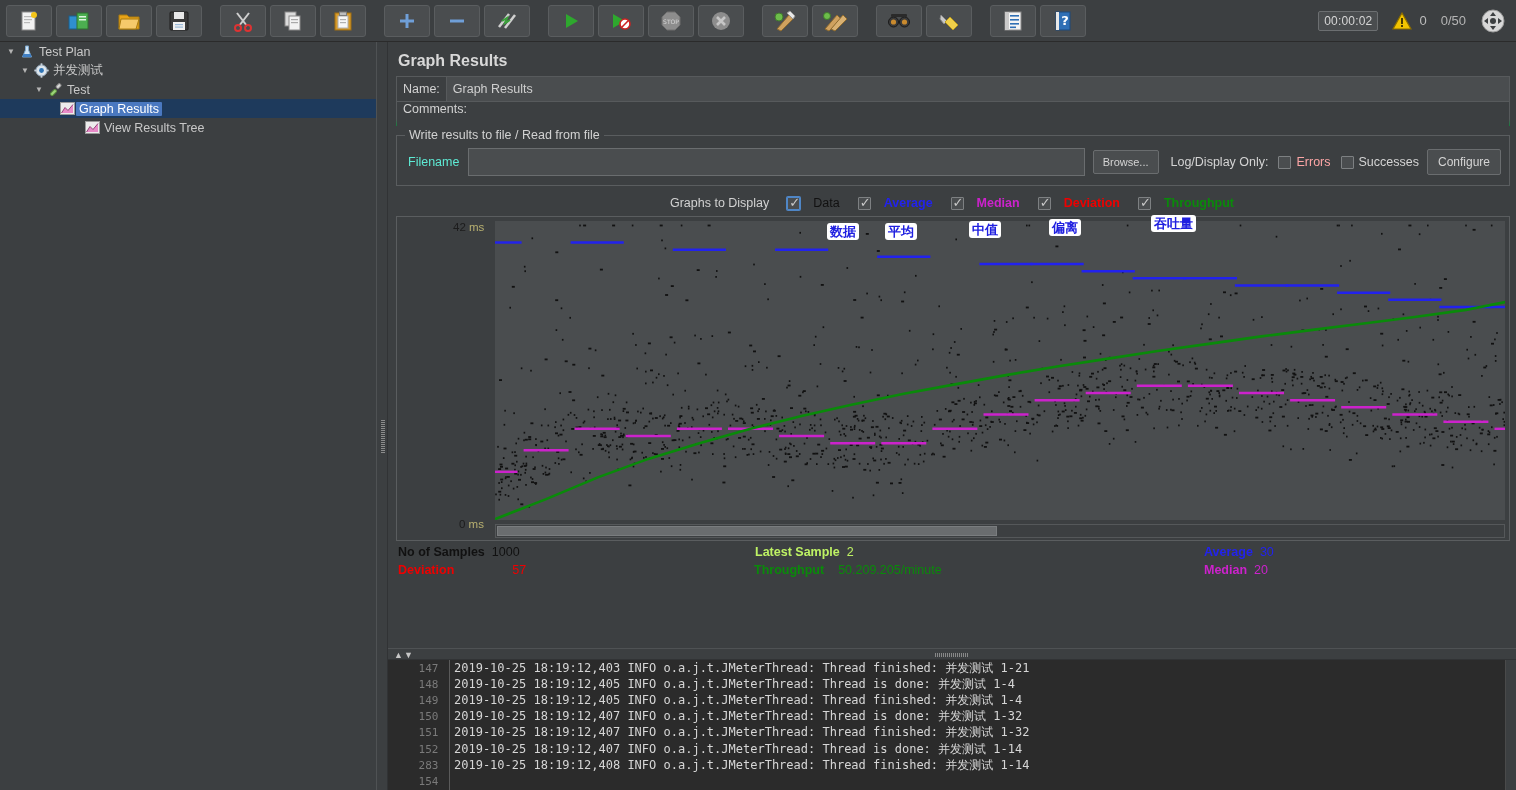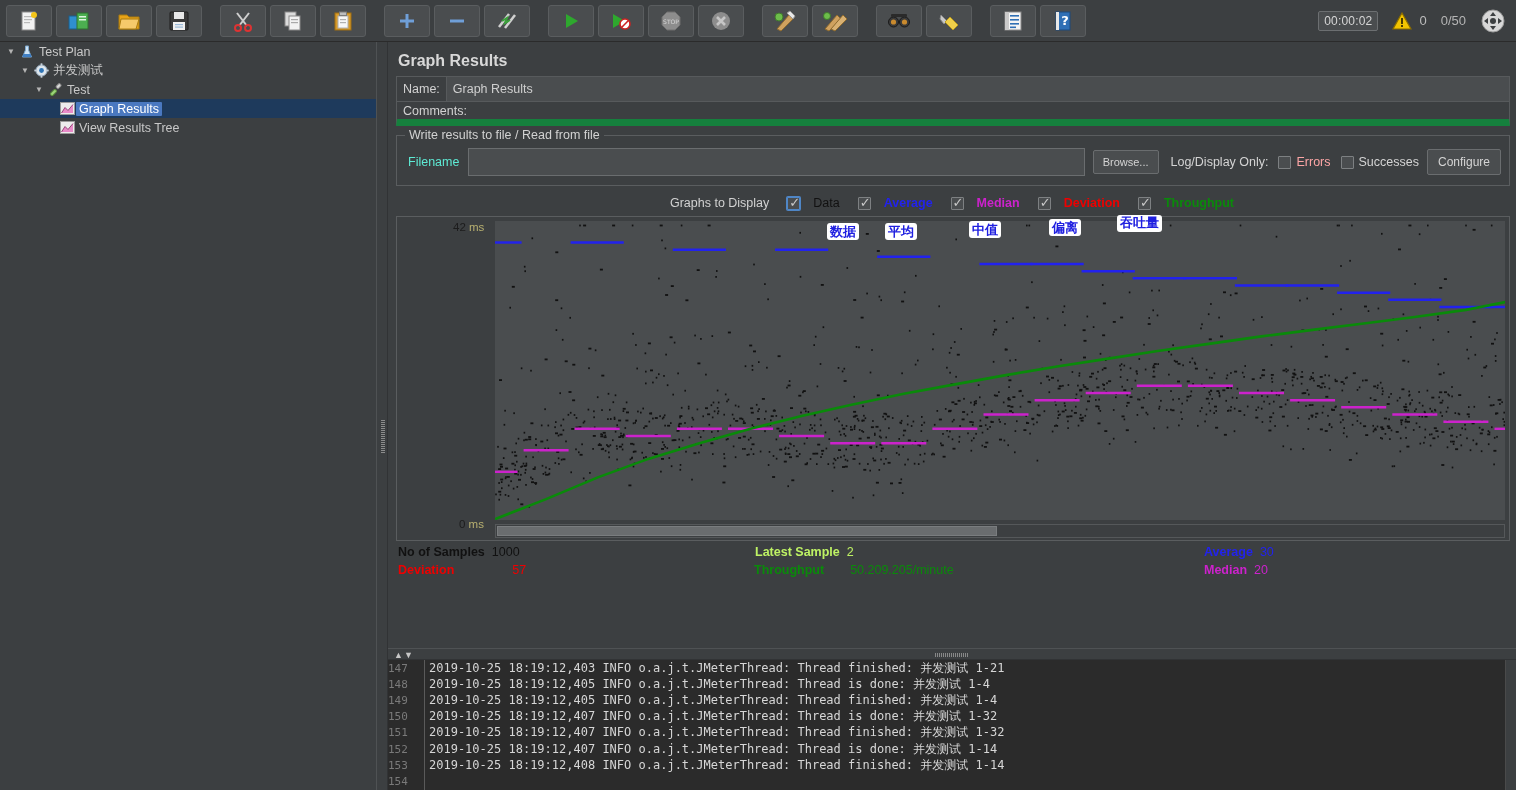--- a/index.html
+++ b/index.html
@@ -81,21 +81,21 @@
     color: #d8d8d8; font-size: 16px; font-weight: bold;
     padding: 10px 0 6px 10px;
   }
   .field-row {
     display: flex; align-items: stretch;
     margin: 0 6px 0 8px;
     border: 1px solid #575a5c;
     border-bottom: none;
     height: 25px;
   }
-  .field-row.last { border-bottom: 7px solid #15803d; }
+  .field-row.last { border-bottom: 7px solid #15803d; flex-direction: column; }
   .field-label {
     color: #d2d2d2; font-size: 12.5px; padding: 0 6px;
     display: flex; align-items: center; background: #3c3f41;
     white-space: nowrap;
   }
   .field-input {
     flex: 1; background: #4a4d4f; border: none; border-left: 1px solid #575a5c;
     color: #cfcfcf; font-size: 12.5px; padding: 0 6px;
     font-family: "Liberation Sans", sans-serif; outline: none;
   }
@@ -198,22 +198,22 @@
     background: repeating-linear-gradient(to right, #9a9a9a 0 1px, transparent 1px 2px);
     opacity: .8;
   }
   .logpane {
     position: absolute; left: 0; top: 618px; width: 1128px; height: 172px;
     background: #2b2b2b; overflow: hidden;
     font-family: "DejaVu Sans Mono", monospace; font-size: 12px;
   }
   .logrow { display: flex; height: 16.2px; align-items: center; }
   .lognum {
-    width: 36px; text-align: left; padding-right: 5px; color: #7a7a7a;
-    font-size: 11px; flex: none;
+    width: 36px; text-align: center; padding-right: 5px; color: #7a7a7a;
+    font-size: 11px; flex: none; margin-left: 25px;
   }
   .logbar { width: 1px; background: #5a5a5a; height: 16.2px; flex: none; margin-right: 4px;}
   .logtext { color: #d6d6d6; white-space: pre; }
   .logscroll-v {
     position: absolute; right: 0; top: 0; width: 11px; height: 172px; background: #3c3f41;
     border-left: 1px solid #4a4a4a;
   }
 </style>
 </head>
 <body>
@@ -434,21 +434,21 @@
       <span class="tr-arrow"></span>
       <span class="tr-icon">
         <svg width="15" height="13" viewBox="0 0 15 13">
             <rect x="0.5" y="0.5" width="14" height="12" fill="#ececec" stroke="#9a9a9a"></rect>
             <path d="M1.5 11 L5 5.5 L8 8.5 L13 2.5 L13 11 Z" fill="#e88ac8"></path>
             <path d="M1.5 11 L5 5.5 L8 8.5 L13 2.5" stroke="#8a3b6d" fill="none" stroke-width="0.9"></path>
           </svg>
       </span>
       <span class="tr-label">Graph Results</span>
     </div>
-    <div class="tree-row" style="padding-left:44px">
+    <div class="tree-row" style="padding-left:69px">
       <span class="tr-arrow"></span>
       <span class="tr-icon">
         <svg width="15" height="13" viewBox="0 0 15 13">
             <rect x="0.5" y="0.5" width="14" height="12" fill="#ececec" stroke="#9a9a9a"></rect>
             <path d="M1.5 11 L5 5.5 L8 8.5 L13 2.5 L13 11 Z" fill="#e88ac8"></path>
             <path d="M1.5 11 L5 5.5 L8 8.5 L13 2.5" stroke="#8a3b6d" fill="none" stroke-width="0.9"></path>
           </svg>
       </span>
       <span class="tr-label">View Results Tree</span>
     </div>
@@ -1959,42 +1959,42 @@
           <g id="throughput-layer">
               <path d="M 0.0 298.1 L 51.1 278.1 L 102.2 256.6 L 153.3 237.9 L 204.4 222.2 L 255.5 207.8 L 306.6 194.9 L 357.7 183.5 L 408.8 172.7 L 459.9 163.4 L 511.0 154.1 L 562.1 145.5 L 613.2 137.6 L 664.3 129.7 L 715.4 122.6 L 766.5 115.4 L 817.6 108.9 L 868.7 102.5 L 919.8 96.0 L 970.9 88.9 L 1022.0 78.8" fill="none" stroke="#0a8a0a" stroke-width="2.6"></path>
             </g>
         </svg>
       </div>
 
       <div class="annot" style="left:430px; top:6px;">数据</div>
       <div class="annot" style="left:488px; top:6px;">平均</div>
       <div class="annot" style="left:572px; top:4px;">中值</div>
       <div class="annot" style="left:652px; top:2px;">偏离</div>
-      <div class="annot" style="left:720px; top:-2px;font-family:Liberation Mono, monospace;">吞吐量</div>
+      <div class="annot" style="left:754px; top:-2px;">吞吐量</div>
 
       <div class="hscroll">
         <div class="thumb"></div>
       </div>
     </div>
 
     <div class="stats">
       <div class="stat" style="left:2px; top:2px; color:#111111;">
         <span class="k">No of Samples</span><span class="v">1000</span>
       </div>
       <div class="stat" style="left:359px; top:2px; color:#bef264;">
         <span class="k">Latest Sample</span><span class="v">2</span>
       </div>
       <div class="stat" style="left:808px; top:2px; color:#2222ee;">
         <span class="k">Average</span><span class="v">30</span>
       </div>
       <div class="stat" style="left:2px; top:20px; color:#ee0000;">
         <span class="k">Deviation</span><span class="v" style="margin-left:58px">57</span>
       </div>
       <div class="stat" style="left:358px; top:20px; color:#0a8a0a;">
-        <span class="k">Throughput</span><span class="v" style="margin-left:26px">50.209.205/minute</span>
+        <span class="k">Throughput</span><span class="v" style="margin-left:14px">50.209.205/minute</span>
       </div>
       <div class="stat" style="left:808px; top:20px; color:#cc22cc;">
         <span class="k">Median</span><span class="v">20</span>
       </div>
     </div>
 
     <div class="hsplit">
       <div class="arrows">▲▼</div>
       <div class="grip"></div>
     </div>
@@ -2025,21 +2025,21 @@
             <span class="lognum">151</span>
             <span class="logbar"></span>
             <span class="logtext">2019-10-25 18:19:12,407 INFO o.a.j.t.JMeterThread: Thread finished: 并发测试 1-32</span>
           </div>
           <div class="logrow">
             <span class="lognum">152</span>
             <span class="logbar"></span>
             <span class="logtext">2019-10-25 18:19:12,407 INFO o.a.j.t.JMeterThread: Thread is done: 并发测试 1-14</span>
           </div>
           <div class="logrow">
-            <span class="lognum">153</span>
+            <span class="lognum">283</span>
             <span class="logbar"></span>
             <span class="logtext">2019-10-25 18:19:12,408 INFO o.a.j.t.JMeterThread: Thread finished: 并发测试 1-14</span>
           </div>
           <div class="logrow">
             <span class="lognum">154</span>
             <span class="logbar"></span>
           </div>
           <div class="logrow">
             <span class="logbar"></span>
             <span class="logtext">2019-10-25 18:19:12,409 INFO o.a.j.t.JMeterThread: Thread finished: 并发测试 1-25</span>

